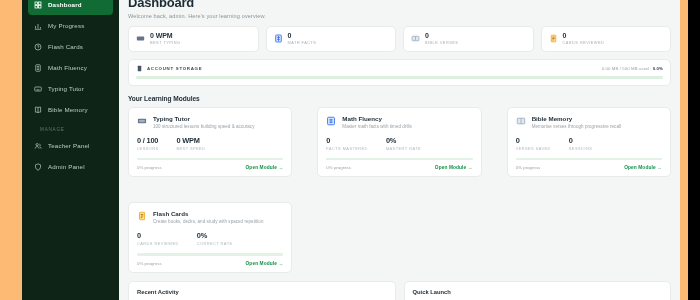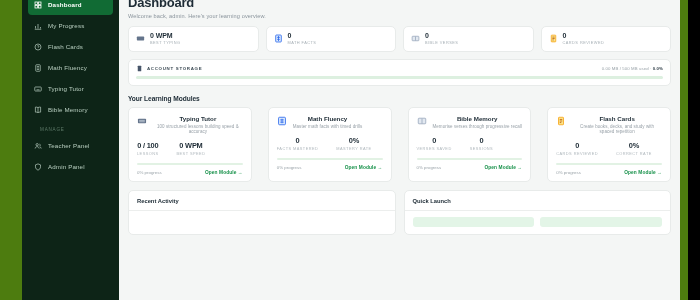--- a/index.html
+++ b/index.html
@@ -2,21 +2,21 @@
 <html><head>
 <meta charset="utf-8">
 <style>
   * { box-sizing: border-box; margin: 0; padding: 0; }
   html, body {
     width: 700px; height: 300px;
     background: #000000;
     font-family: "Liberation Sans", sans-serif;
     overflow: hidden;
   }
-  .screen { position: relative; width: 688px; height: 300px; background:#4d7c0f; }
+  .screen { position: relative; width: 688px; height: 300px; background:#fdba74; }
 
   
   .sidebar {
     position: absolute; left: 22px; top: 0;
     width: 97px; height: 300px;
     background: #0d2417;
     padding: 0 0 0 0;
     overflow: hidden;
   }
   .nav-list { padding: 0 6px; margin-top: -6px; }
@@ -75,21 +75,21 @@
   .storage-lab { font-size:4.4px; font-weight:bold; color:#3c4a54; letter-spacing:.7px; text-transform:uppercase;}
   .storage-meta { margin-left:auto; font-size:4.3px; color:#9aa3a9; letter-spacing:.1px;}
   .storage-meta b { color:#2f3d47; }
   .bar { height:3px; border-radius:2px; background:#ddf0e0; margin-top:4px; overflow:hidden;}
   .bar > i { display:block; height:100%; background:#2fa04f; }
 
   
   .sect-title { font-size:6.6px; font-weight:bold; color:#1d2b35; margin:9px 0 5px 0; letter-spacing:-.05px;}
 
   
-  .mod-grid { display:grid; grid-template-columns:1fr 1fr 1fr 1fr; gap:16px;text-align:center; }
+  .mod-grid { display:grid; grid-template-columns:1fr 1fr 1fr; gap:25px; }
   .mod-card {
     background:#fff; border:1px solid #e8ebea; border-radius:5px;
     padding:7px 8px 6px 8px;
   }
   .mod-head { display:flex; gap:6px; align-items:flex-start; }
   .mod-ico { width:10px; height:10px; flex:0 0 10px; margin-top:1px;}
   .mod-ico svg { width:10px; height:10px; display:block;}
   .mod-name { font-size:6.2px; font-weight:bold; color:#1d2b35;}
   .mod-desc { font-size:4.5px; color:#98a1a8; margin-top:2px; letter-spacing:.05px;}
   .mod-stats { display:flex; gap:18px; margin-top:7px; }

